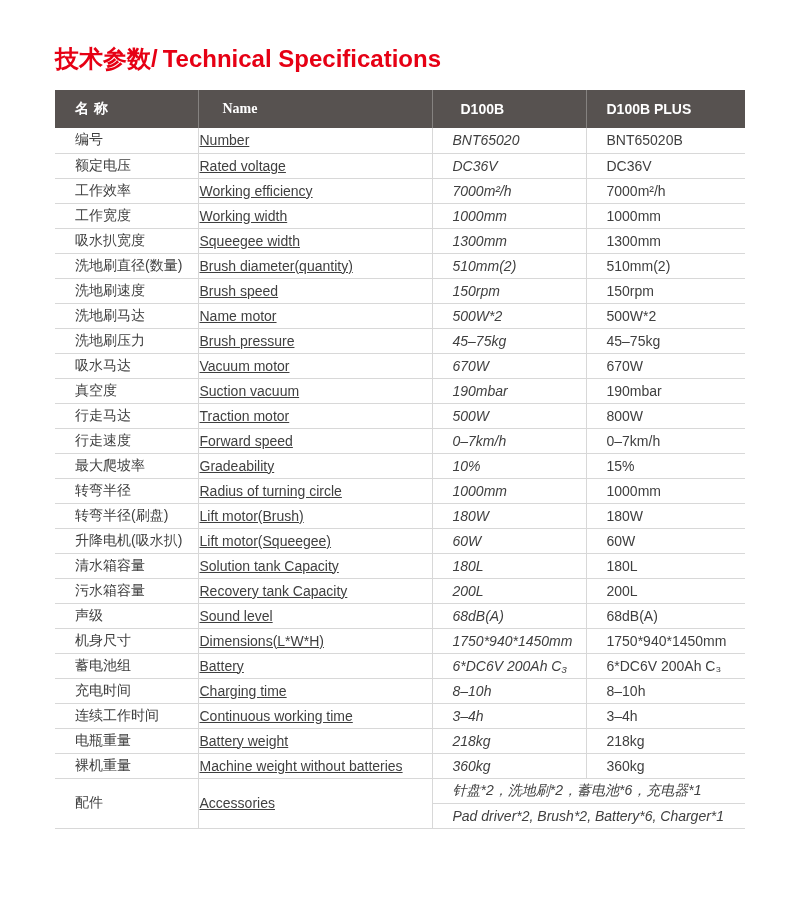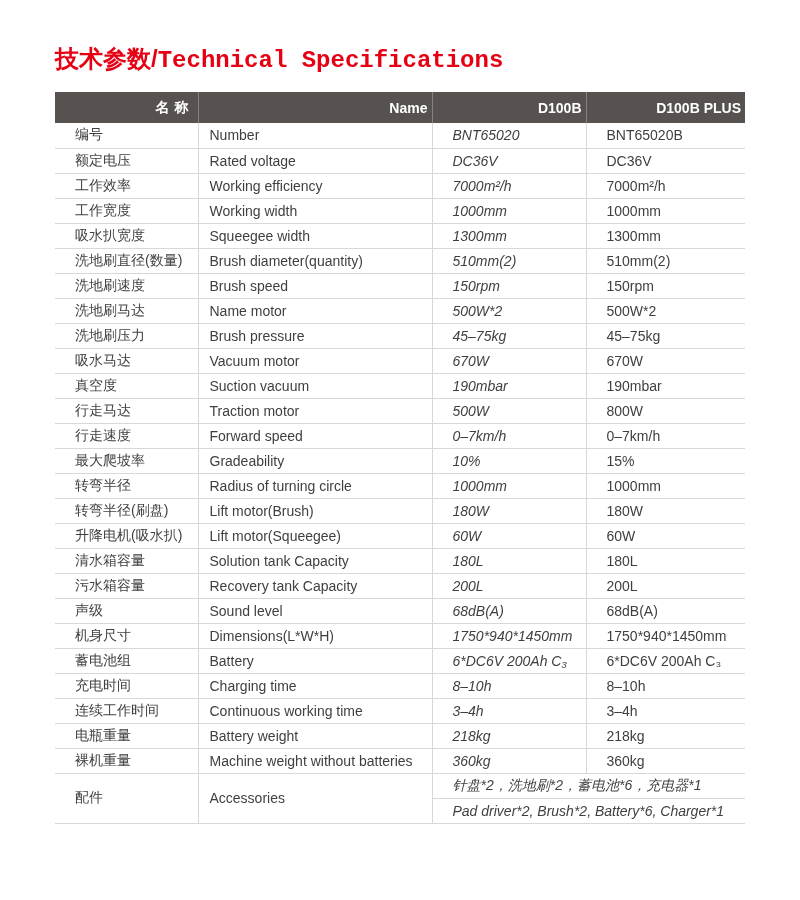--- a/index.html
+++ b/index.html
@@ -14,48 +14,48 @@
   body{
     width:800px;height:900px;background:#ffffff;
     font-family:"Liberation Sans","DejaVu Sans",sans-serif;
     color:var(--body-text);
   }
   .title{
     margin:46px 0 0 55px;
     font-size:24px;line-height:26px;font-weight:700;
     color:var(--accent-red);
   }
-  .title .en{font-family:Liberation Mono, monospace;}
+  .title .en{margin-left:5px;}
   table.spec{
     width:690px;margin:18px 0 0 55px;
     border-collapse:collapse;table-layout:fixed;
   }
   col.w1{width:143px;} col.w2{width:234px;} col.w3{width:154px;} col.w4{width:159px;}
   thead th{
     background:var(--header-bg);color:var(--header-text);
-    font-size:14px;font-weight:700;text-align:right;
-    height:31px;padding:0 4px 0 20px;
+    font-size:14px;font-weight:700;text-align:left;
+    height:38px;padding:0 4px 0 20px;
     border-right:1px solid rgba(255,255,255,0.28);
   }
   thead th:last-child{border-right:none;}
   thead th.h1{letter-spacing:5px;}
-  thead th.h2{padding-left:4px;}
-  thead th.h3{padding-left:0;margin-left:28px;}
+  thead th.h2{padding-left:24px;font-family:Liberation Serif, serif;}
+  thead th.h3{padding-left:28px;margin-left:28px;}
   thead th.h4{}
   tbody td{
     font-size:14px;color:var(--body-text);
     height:25px;padding:0 4px 0 20px;
     border-bottom:1px solid var(--grid);
     border-right:1px solid var(--grid);
     white-space:nowrap;overflow:hidden;
     vertical-align:middle;
   }
   tbody td:last-child{border-right:none;}
   tbody td.c1{padding-left:20px;}
-  tbody td.c2{padding-left:11px;}
+  tbody td.c2{padding-left:1px;text-decoration:underline;}
   tbody td.c3{padding-left:20px;font-style:italic;}
   tbody td.c4{}
 </style>
 </head>
 <body>
 
 <h1 class="title"><span class="cn">技术参数/</span><span class="en">Technical Specifications</span></h1>
 
 <table class="spec">
   <colgroup>

